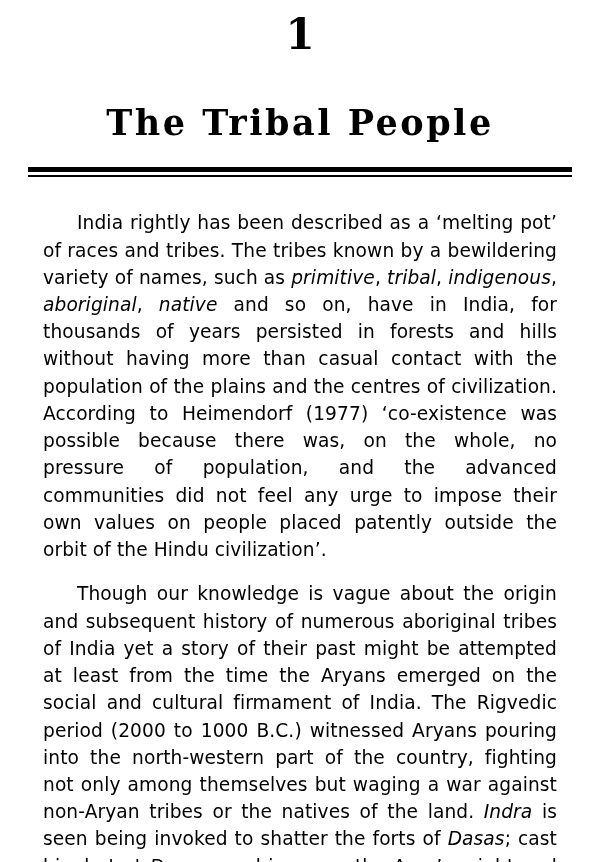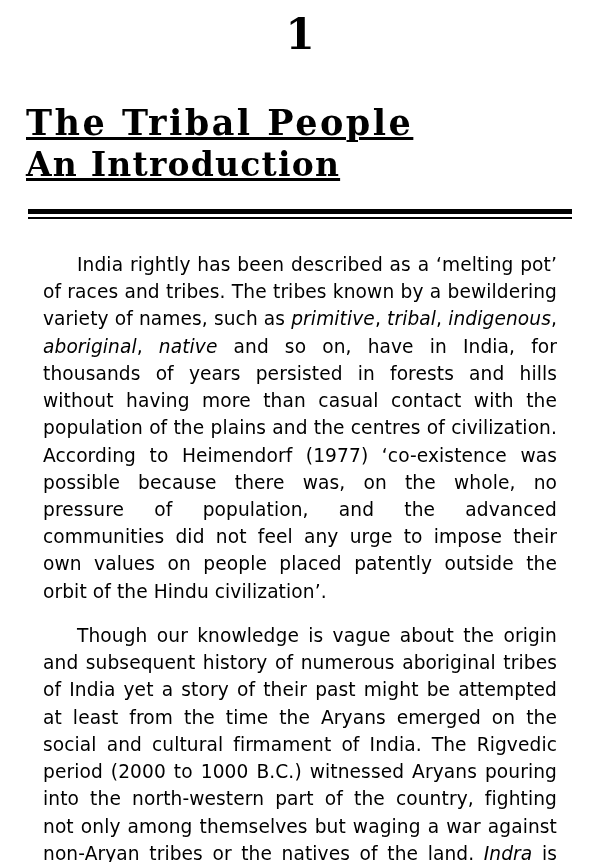--- a/index.html
+++ b/index.html
@@ -24,23 +24,22 @@
   .chapter-number {
     text-align: center;
     font-family: "DejaVu Serif", serif;
     font-weight: bold;
     font-size: 42px;
     line-height: 1;
     margin-top: 14px;
     letter-spacing: 0;
   }
   .chapter-title-block {
-    text-align: left;
+    text-align: center;
     margin-top: 46px;
-    text-decoration: underline;
   }
   .chapter-title-line1 {
     font-family: "DejaVu Serif", serif;
     font-weight: bold;
     font-size: 35px;
     letter-spacing: 2.5px;
     line-height: 1.18;
     white-space: nowrap;
   }
   .chapter-title-line2 {
@@ -93,21 +92,20 @@
 </style>
 </head>
 <body>
 
 <div class="page">
 
   <div class="chapter-number">1</div>
 
   <div class="chapter-title-block">
     <div class="chapter-title-line1">The  Tribal  People</div>
-    <div class="chapter-title-line2">An  Introduction</div>
   </div>
 
   <div class="rule-group">
     <div class="rule-thick"></div>
     <div class="rule-gap"></div>
     <div class="rule-thin"></div>
   </div>
 
   <div class="body-text" id="body-text">
       <p class="indent"><span>India rightly has been described as a ‘melting pot’ of races and tribes. The tribes known by a bewildering variety of names, such as </span><em>primitive</em><span>, </span><em>tribal</em><span>, </span><em>indigenous</em><span>, </span><em>aboriginal</em><span>, </span><em>native</em><span> and so on, have in India, for thousands of years persisted in forests and hills without having more than casual contact with the population of the plains and the centres of civilization. According to Heimendorf (1977) ‘co-existence was possible because there was, on the whole, no pressure of population, and the advanced communities did not feel any urge to impose their own values on people placed patently outside the orbit of the Hindu civilization’.</span></p>

